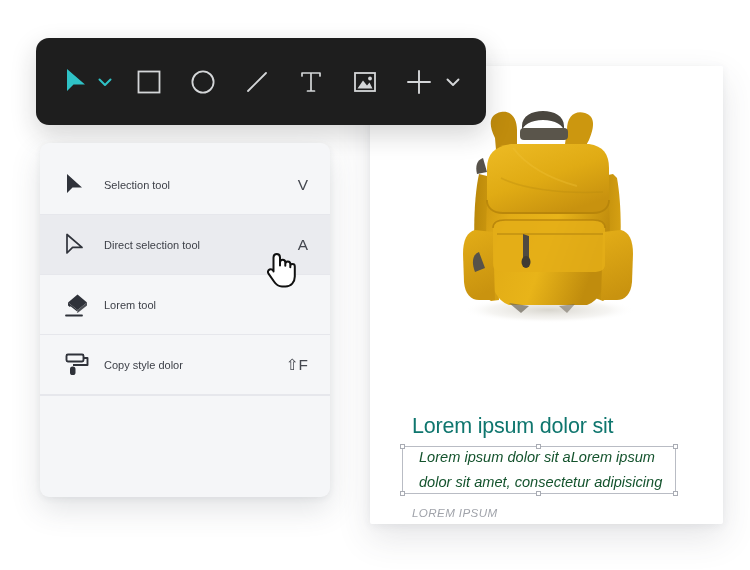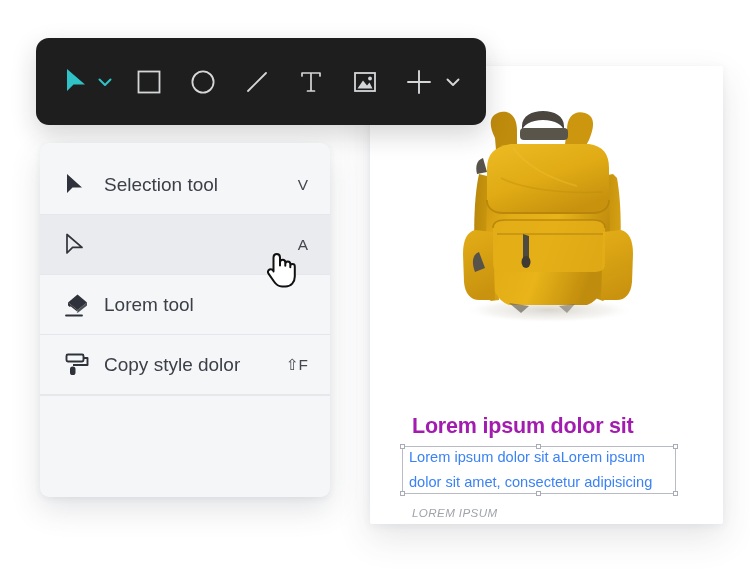--- a/index.html
+++ b/index.html
@@ -54,44 +54,45 @@
     left: 0;
     top: 272px;
     width: 353px;
     padding: 0;
   }
   .card-heading {
     position: absolute;
     left: 42px;
     top: 76px;
     font-size: 21.5px;
-    font-weight: bold;
-    color: #a21caf;
+    font-weight: normal;
+    color: #0f766e;
     letter-spacing: -0.2px;
     white-space: nowrap;
   }
   
   .text-selection {
     position: absolute;
     left: 32px;
     top: 108px;
     width: 274px;
     height: 48px;
     border: 1px solid #b9bcc4;
     box-sizing: border-box;
   }
   .text-selection .para {
     position: absolute;
-    left: 6px;
+    left: 16px;
     top: -2px;
     width: 266px;
     font-size: 14.6px;
     line-height: 25px;
-    color: #3b82f6;
+    color: #14532d;
     white-space: nowrap;
+    font-style: italic;
   }
   .handle {
     position: absolute;
     width: 5px;
     height: 5px;
     background: #ffffff;
     border: 1px solid #a9acb4;
     box-sizing: border-box;
   }
   .h-tl { left: -3px;  top: -3px; }
@@ -167,21 +168,21 @@
     background: #eaebef;
   }
   .menu-item .mi-icon {
     width: 40px;
     display: flex;
     align-items: center;
     justify-content: flex-start;
     flex: none;
   }
   .menu-item .mi-label {
-    font-size: 19px;
+    font-size: 11px;
     color: #3c3f47;
     white-space: nowrap;
   }
   .menu-item .mi-shortcut {
     position: absolute;
     right: 22px;
     font-size: 15.4px;
     color: #44474f;
     white-space: nowrap;
   }
@@ -377,20 +378,21 @@
     </div>
 
     <div class="menu-sep"></div>
 
     <div class="menu-item active">
       <span class="mi-icon">
         <svg width="22" height="26" viewBox="0 0 22 26">
           <path d="M3 2.5 L3 21 L8.6 15.4 L18 15.4 Z" fill="none" stroke="#2f323a" stroke-width="1.7" stroke-linejoin="round"></path>
         </svg>
       </span>
+      <span class="mi-label">Direct selection tool</span>
       <span class="mi-shortcut">A</span>
     </div>
 
     <div class="menu-sep"></div>
 
     <div class="menu-item">
       <span class="mi-icon">
         <svg width="28" height="26" viewBox="0 0 28 26">
           <path d="M13.5 2.5 L23 10.5 L13.5 18 L4 10.5 Z" fill="#2f323a"></path>
           <path d="M4 10.5 L4 13.5 L13.5 21 L13.5 18 Z" fill="#2f323a"></path>

